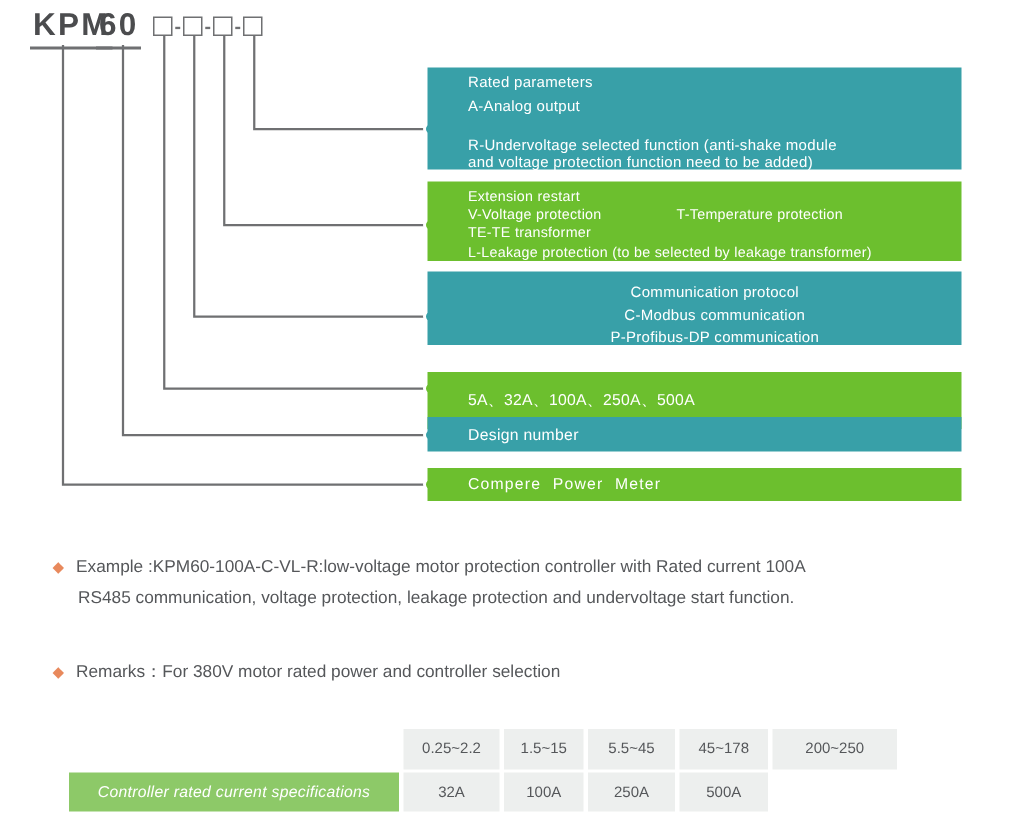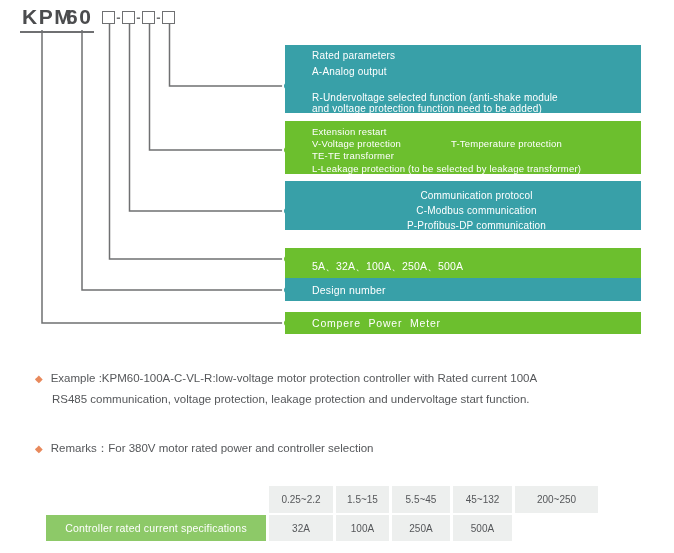--- a/index.html
+++ b/index.html
@@ -74,21 +74,21 @@
   
   .spec-table {
     position:absolute; left:46px; top:486px;
     display:grid;
     grid-template-columns:220px 64px 53px 58px 59px 83px;
     grid-template-rows:27px 26px;
     column-gap:3px; row-gap:2px;
   }
   .cell { display:flex; align-items:center; justify-content:center; }
   .th1 { background:var(--green);       color:#14532d; font-size:10px; letter-spacing:0.3px;margin-top:36px; }
-  .th2 { background:var(--green_light); color:#fff; font-size:10.5px; letter-spacing:0.2px; }
+  .th2 { background:var(--green_light); color:#fff; font-size:10.5px; letter-spacing:0.2px;font-style:italic; }
   .td  { background:var(--cell_bg); color:var(--text_gray); font-size:10px; }
 </style>
 </head>
 <body>
 
 <div class="page">
 
   <svg class="overlay">
     <polyline points="169.5,24 169.5,86 283,86"></polyline>
     <polyline points="149.5,24 149.5,150 283,150"></polyline>
@@ -165,21 +165,21 @@
       <span class="bullet">◆</span>
       <span class="note-text">Remarks：For 380V motor rated power and controller selection</span>
     </div>
   </div>
 
   <div class="spec-table">
     <div class="cell th1">Motor rated power (kW)</div>
     <div class="cell td">0.25~2.2</div>
     <div class="cell td">1.5~15</div>
     <div class="cell td">5.5~45</div>
-    <div class="cell td">45~132</div>
+    <div class="cell td">45~178</div>
     <div class="cell td">200~250</div>
     <div class="cell th2">Controller rated current specifications</div>
     <div class="cell td">32A</div>
     <div class="cell td">100A</div>
     <div class="cell td">250A</div>
     <div class="cell td">500A</div>
   </div>
 
 </div>
 

